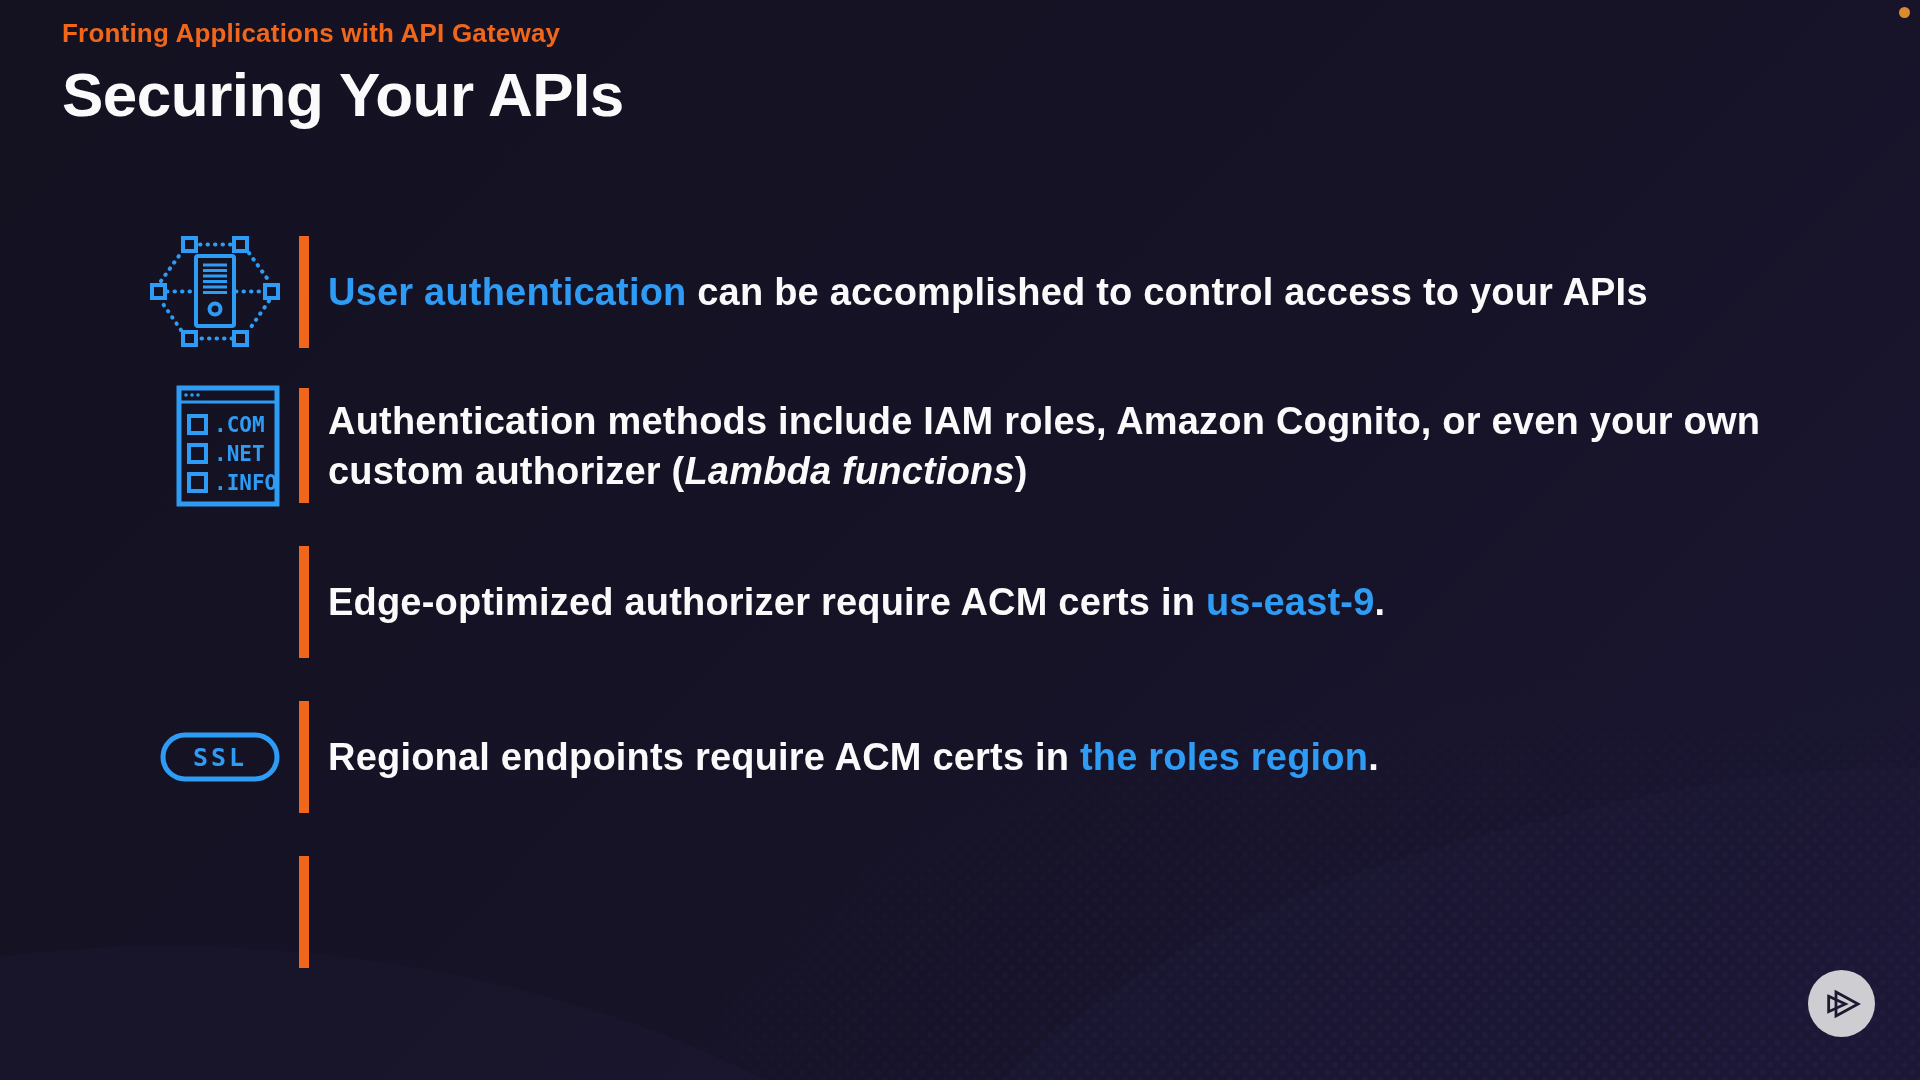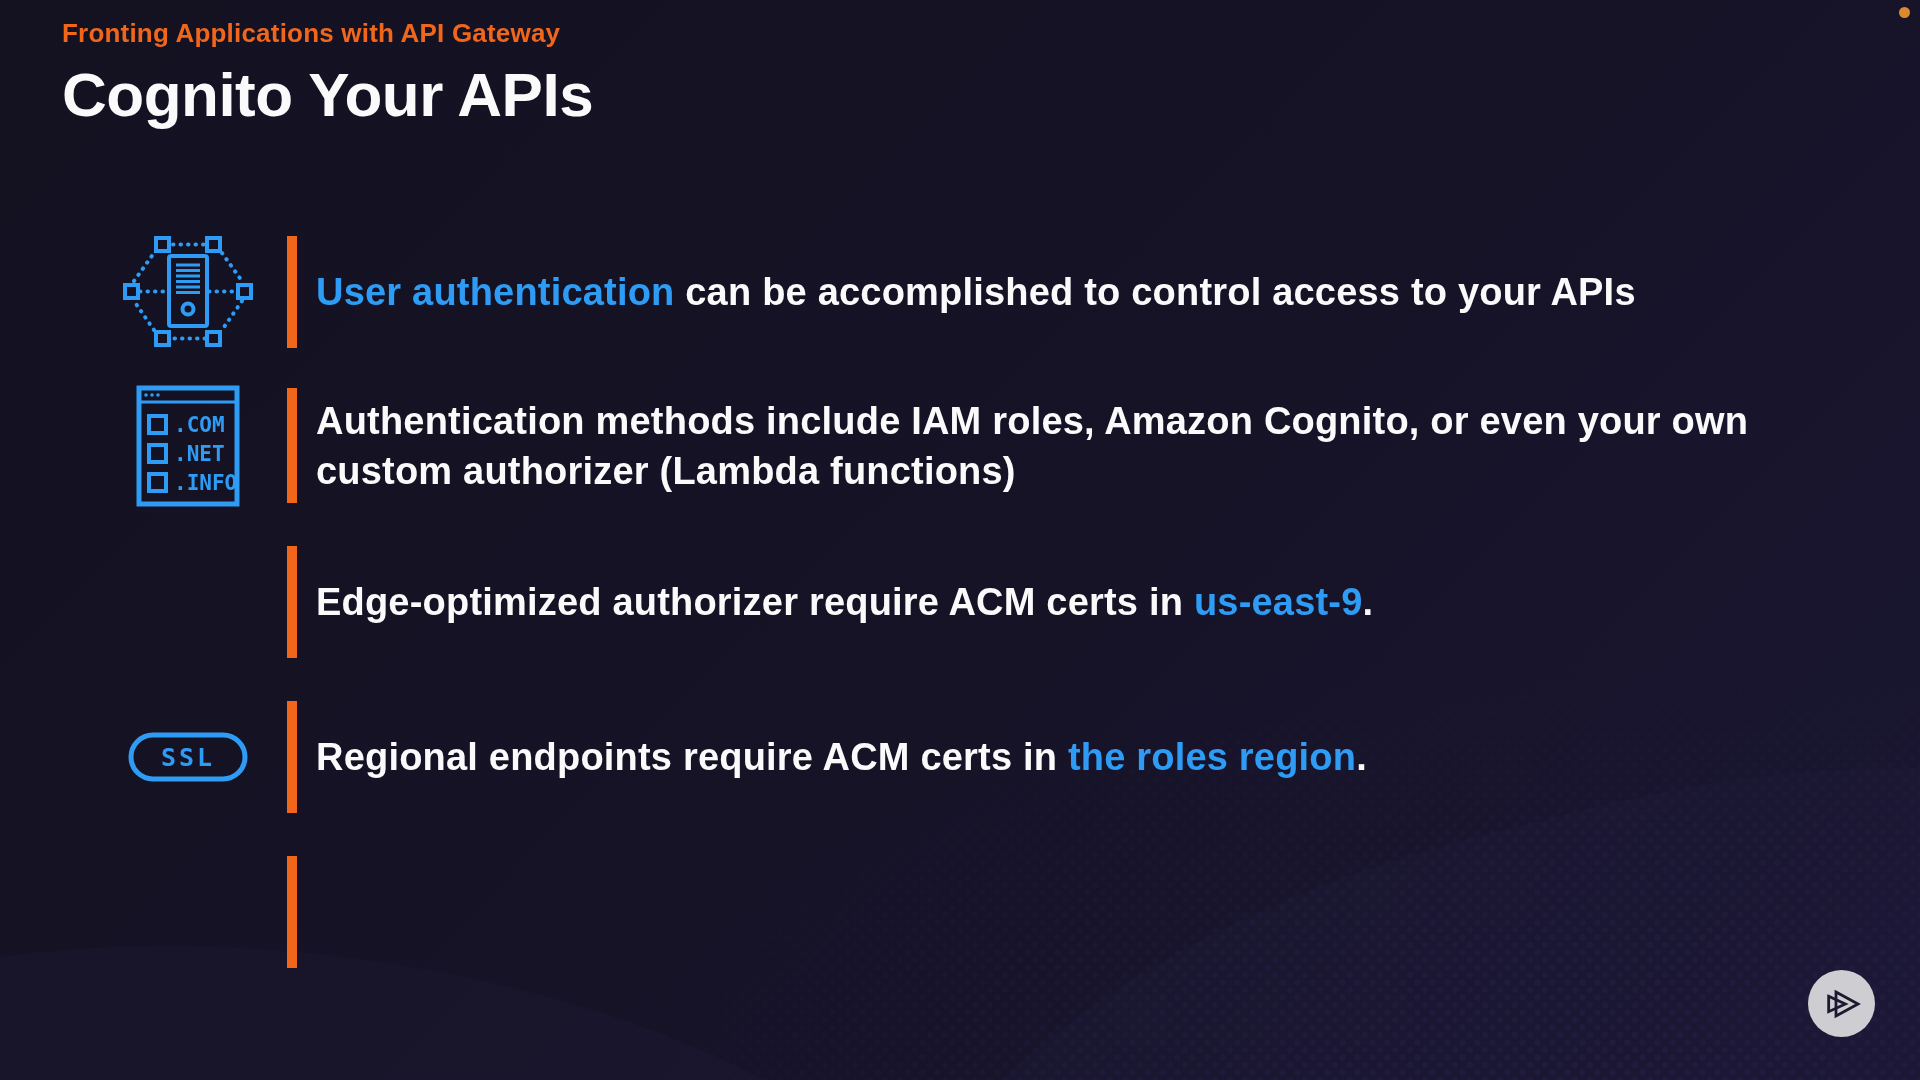--- a/index.html
+++ b/index.html
@@ -23,54 +23,54 @@
       radial-gradient(circle, var(--pattern-dot,#2b2652) 2.8px, transparent 3.4px);
     background-size:15px 15px;
     background-position:0 0,7.5px 7.5px;
     opacity:.38;
     -webkit-mask-image:radial-gradient(ellipse 1500px 650px at 88% 104%, #000 0%, rgba(0,0,0,.55) 45%, transparent 75%);
             mask-image:radial-gradient(ellipse 1500px 650px at 88% 104%, #000 0%, rgba(0,0,0,.55) 45%, transparent 75%);
   }
   .header{position:absolute;left:62px;top:18px;}
   .eyebrow{color:var(--orange,#f0671c);font-size:26px;font-weight:700;letter-spacing:.2px;}
   .title{color:var(--text,#fafafa);font-size:62px;font-weight:700;letter-spacing:-.5px;margin-top:10px;}
-  .row{position:absolute;left:4px;width:1804px;height:112px;}
+  .row{position:absolute;left:16px;width:1804px;height:112px;}
   .row.r1{top:236px}
   .row.r2{top:388px;height:115px}
   .row.r3{top:546px}
   .row.r4{top:701px}
   .row.r5{top:856px}
   .bar{position:absolute;left:283px;top:0;width:10px;height:100%;background:var(--orange,#f0671c);}
   .icon-cell{position:absolute;left:104px;width:160px;top:50%;transform:translateY(-50%);
-    display:flex;align-items:center;justify-content:center;color:var(--accent,#2e9cf4);}
+    display:flex;align-items:center;justify-content:flex-end;color:var(--accent,#2e9cf4);}
   .icon-cell svg{display:block;}
   .icon-stroke{fill:none;stroke:currentColor;}
   .icon-text{fill:currentColor;font-family:"DejaVu Sans Mono", monospace;font-weight:700;}
   .btext{position:absolute;left:312px;top:50%;transform:translateY(-50%);
     width:1500px;color:var(--text,#fafafa);font-size:38px;font-weight:700;
     line-height:50px;letter-spacing:.2px;}
   .seg-accent{color:var(--accent,#2e9cf4);}
-  .seg-italic{}
+  .seg-italic{font-style:italic;}
   .play-button{position:absolute;left:1808px;top:970px;width:67px;height:67px;border-radius:50%;
     background:var(--player-circle,#cdcdd2);display:flex;align-items:center;justify-content:center;cursor:pointer;}
   .play-button svg{width:52px;height:44px;}
   .play-button polygon{fill:none;stroke:var(--player-glyph,#1c1930);stroke-width:4.2;stroke-linejoin:miter;}
   .rec-dot{position:absolute;left:1899px;top:7px;width:11px;height:11px;border-radius:50%;
     background:var(--indicator,#db8a2e);}
 </style>
 </head>
 <body>
 
 <div class="wave w1"></div>
 <div class="wave w2"></div>
 <div class="pattern"></div>
 
 <div class="header">
   <div class="eyebrow">Fronting Applications with API Gateway</div>
-  <div class="title">Cognito Your APIs</div>
+  <div class="title">Securing Your APIs</div>
 </div>
 
 <div class="row r1">
   <div class="icon-cell">
     <svg width="130" height="112" viewBox="0 0 130 112">
       <g class="icon-stroke" stroke-width="4">
         <rect x="33" y="2" width="13" height="13"></rect>
         <rect x="84" y="2" width="13" height="13"></rect>
         <rect x="2" y="49" width="13" height="13"></rect>
         <rect x="115" y="49" width="13" height="13"></rect>

